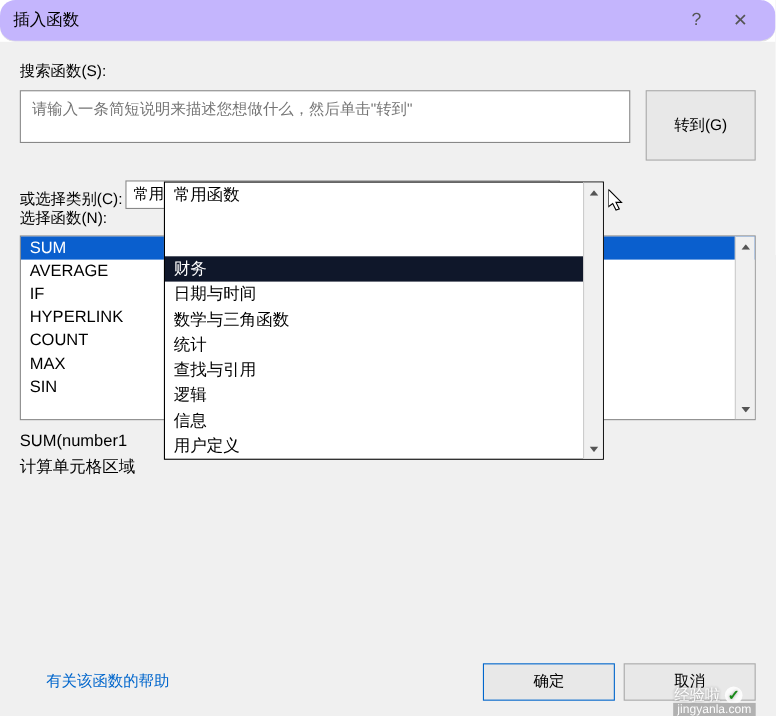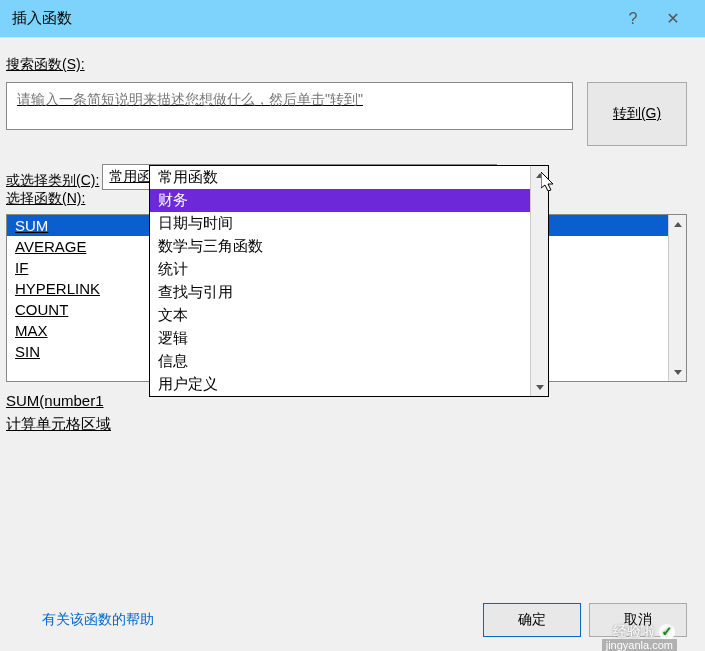--- a/index.html
+++ b/index.html
@@ -11,39 +11,39 @@
       height: 651px;
       position: relative;
       overflow: hidden;
     }
     .titlebar {
       height: 38px;
       display: flex;
       align-items: center;
       padding: 0 12px;
       border-bottom: 1px solid #e0e0e0;
-      background: #7dd3fc;
+      background: #c4b5fd;
+      border-radius: 14px;
     }
     .title { flex: 1; font-size: 15px; }
     .title-btn {
       width: 40px;
       height: 38px;
       display: flex;
       align-items: center;
       justify-content: center;
       font-size: 16px;
       color: #555;
       cursor: default;
     }
     .content {
-      padding: 18px 18px 0 6px;
+      padding: 18px 18px 0 18px;
       background: #f0f0f0;
       height: 613px;
       position: relative;
-      text-decoration: underline;
     }
     .label { margin-bottom: 8px; display: block; }
     .search-row {
       display: flex;
       gap: 14px;
       margin-bottom: 18px;
     }
     .search-input {
       flex: 1;
       height: 48px;
@@ -148,22 +148,23 @@
     }
     .dropdown-list {
       flex: 1;
       list-style: none;
     }
     .dropdown-item {
       padding: 2px 8px;
       font-size: 15px;
     }
     .dropdown-item.highlighted {
-      background: #6d28d9;
+      background: #0f172a;
       color: #fff;
+      margin-top: 44px;
     }
     .dropdown-scroll {
       width: 18px;
       background: #f0f0f0;
       border-left: 1px solid #ccc;
       display: flex;
       flex-direction: column;
       justify-content: space-between;
     }
     
@@ -175,21 +176,21 @@
       display: flex;
       align-items: center;
       margin-left: 24px;
     }
     .help-link {
       color: #0066cc;
       text-decoration: none;
       flex: 1;
     }
     .dlg-btn {
-      width: 98px;
+      width: 120px;
       height: 34px;
       border: 1px solid #aaa;
       background: #e8e8e8;
       font-size: 14px;
       font-family: inherit;
       margin-left: 8px;
       cursor: default;
     }
     .dlg-btn.primary {
       border: 1.5px solid #0066cc;
@@ -200,21 +201,21 @@
       right: 30px;
       color: #fff;
       font-size: 14px;
       opacity: 0.9;
       z-index: 30;
       text-shadow: 0 0 3px rgba(0,0,0,0.5);
     }
     .watermark-sub {
       position: absolute;
       bottom: 0;
-      right: 28px;
+      right: 18px;
       color: #fff;
       font-size: 11px;
       opacity: 0.9;
       z-index: 30;
       background: rgba(100,100,100,0.5);
       padding: 0 4px;
     }
     .watermark-icon {
       display:inline-block;
       width:16px;height:16px;
@@ -288,21 +289,20 @@
   <div class="description">计算单元格区域</div>
 
   <div class="dropdown-panel">
     <ul class="dropdown-list" id="dropdown-list">
         <li class="dropdown-item">常用函数</li>
         <li class="dropdown-item highlighted">财务</li>
         <li class="dropdown-item">日期与时间</li>
         <li class="dropdown-item">数学与三角函数</li>
         <li class="dropdown-item">统计</li>
         <li class="dropdown-item">查找与引用</li>
-        <li class="dropdown-item">文本</li>
         <li class="dropdown-item">逻辑</li>
         <li class="dropdown-item">信息</li>
         <li class="dropdown-item">用户定义</li>
       </ul>
     <div class="dropdown-scroll">
       <div class="scroll-arrow">
         <svg width="8" height="5" viewBox="0 0 8 5">
             <path d="M4 0 L8 5 L0 5 Z" fill="#555"></path>
           </svg>
       </div>

